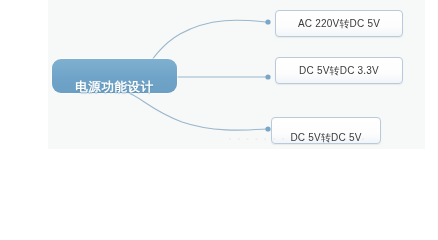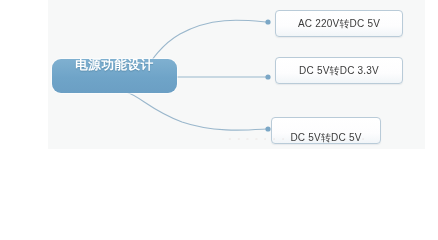--- a/index.html
+++ b/index.html
@@ -36,21 +36,21 @@
   .node-root {
     position: absolute;
     left: 52px;
     top: 59px;
     width: 125px;
     height: 34px;
     border-radius: 9px;
     background: linear-gradient(180deg, #7fb0d0 0%, #6fa4c8 55%, #6b9fc4 100%);
     box-shadow: 0 0 0 1px rgba(255,255,255,0.55);
     display: flex;
-    align-items: flex-start;
+    align-items: flex-end;
     justify-content: center;
   }
   .node-root-label {
     color: #ffffff;
     font-size: 12.5px;
     font-weight: bold;
     letter-spacing: 0.6px;
     line-height: 1;
     white-space: nowrap;
     text-shadow: 0 1px 1px rgba(60,110,140,0.45);

